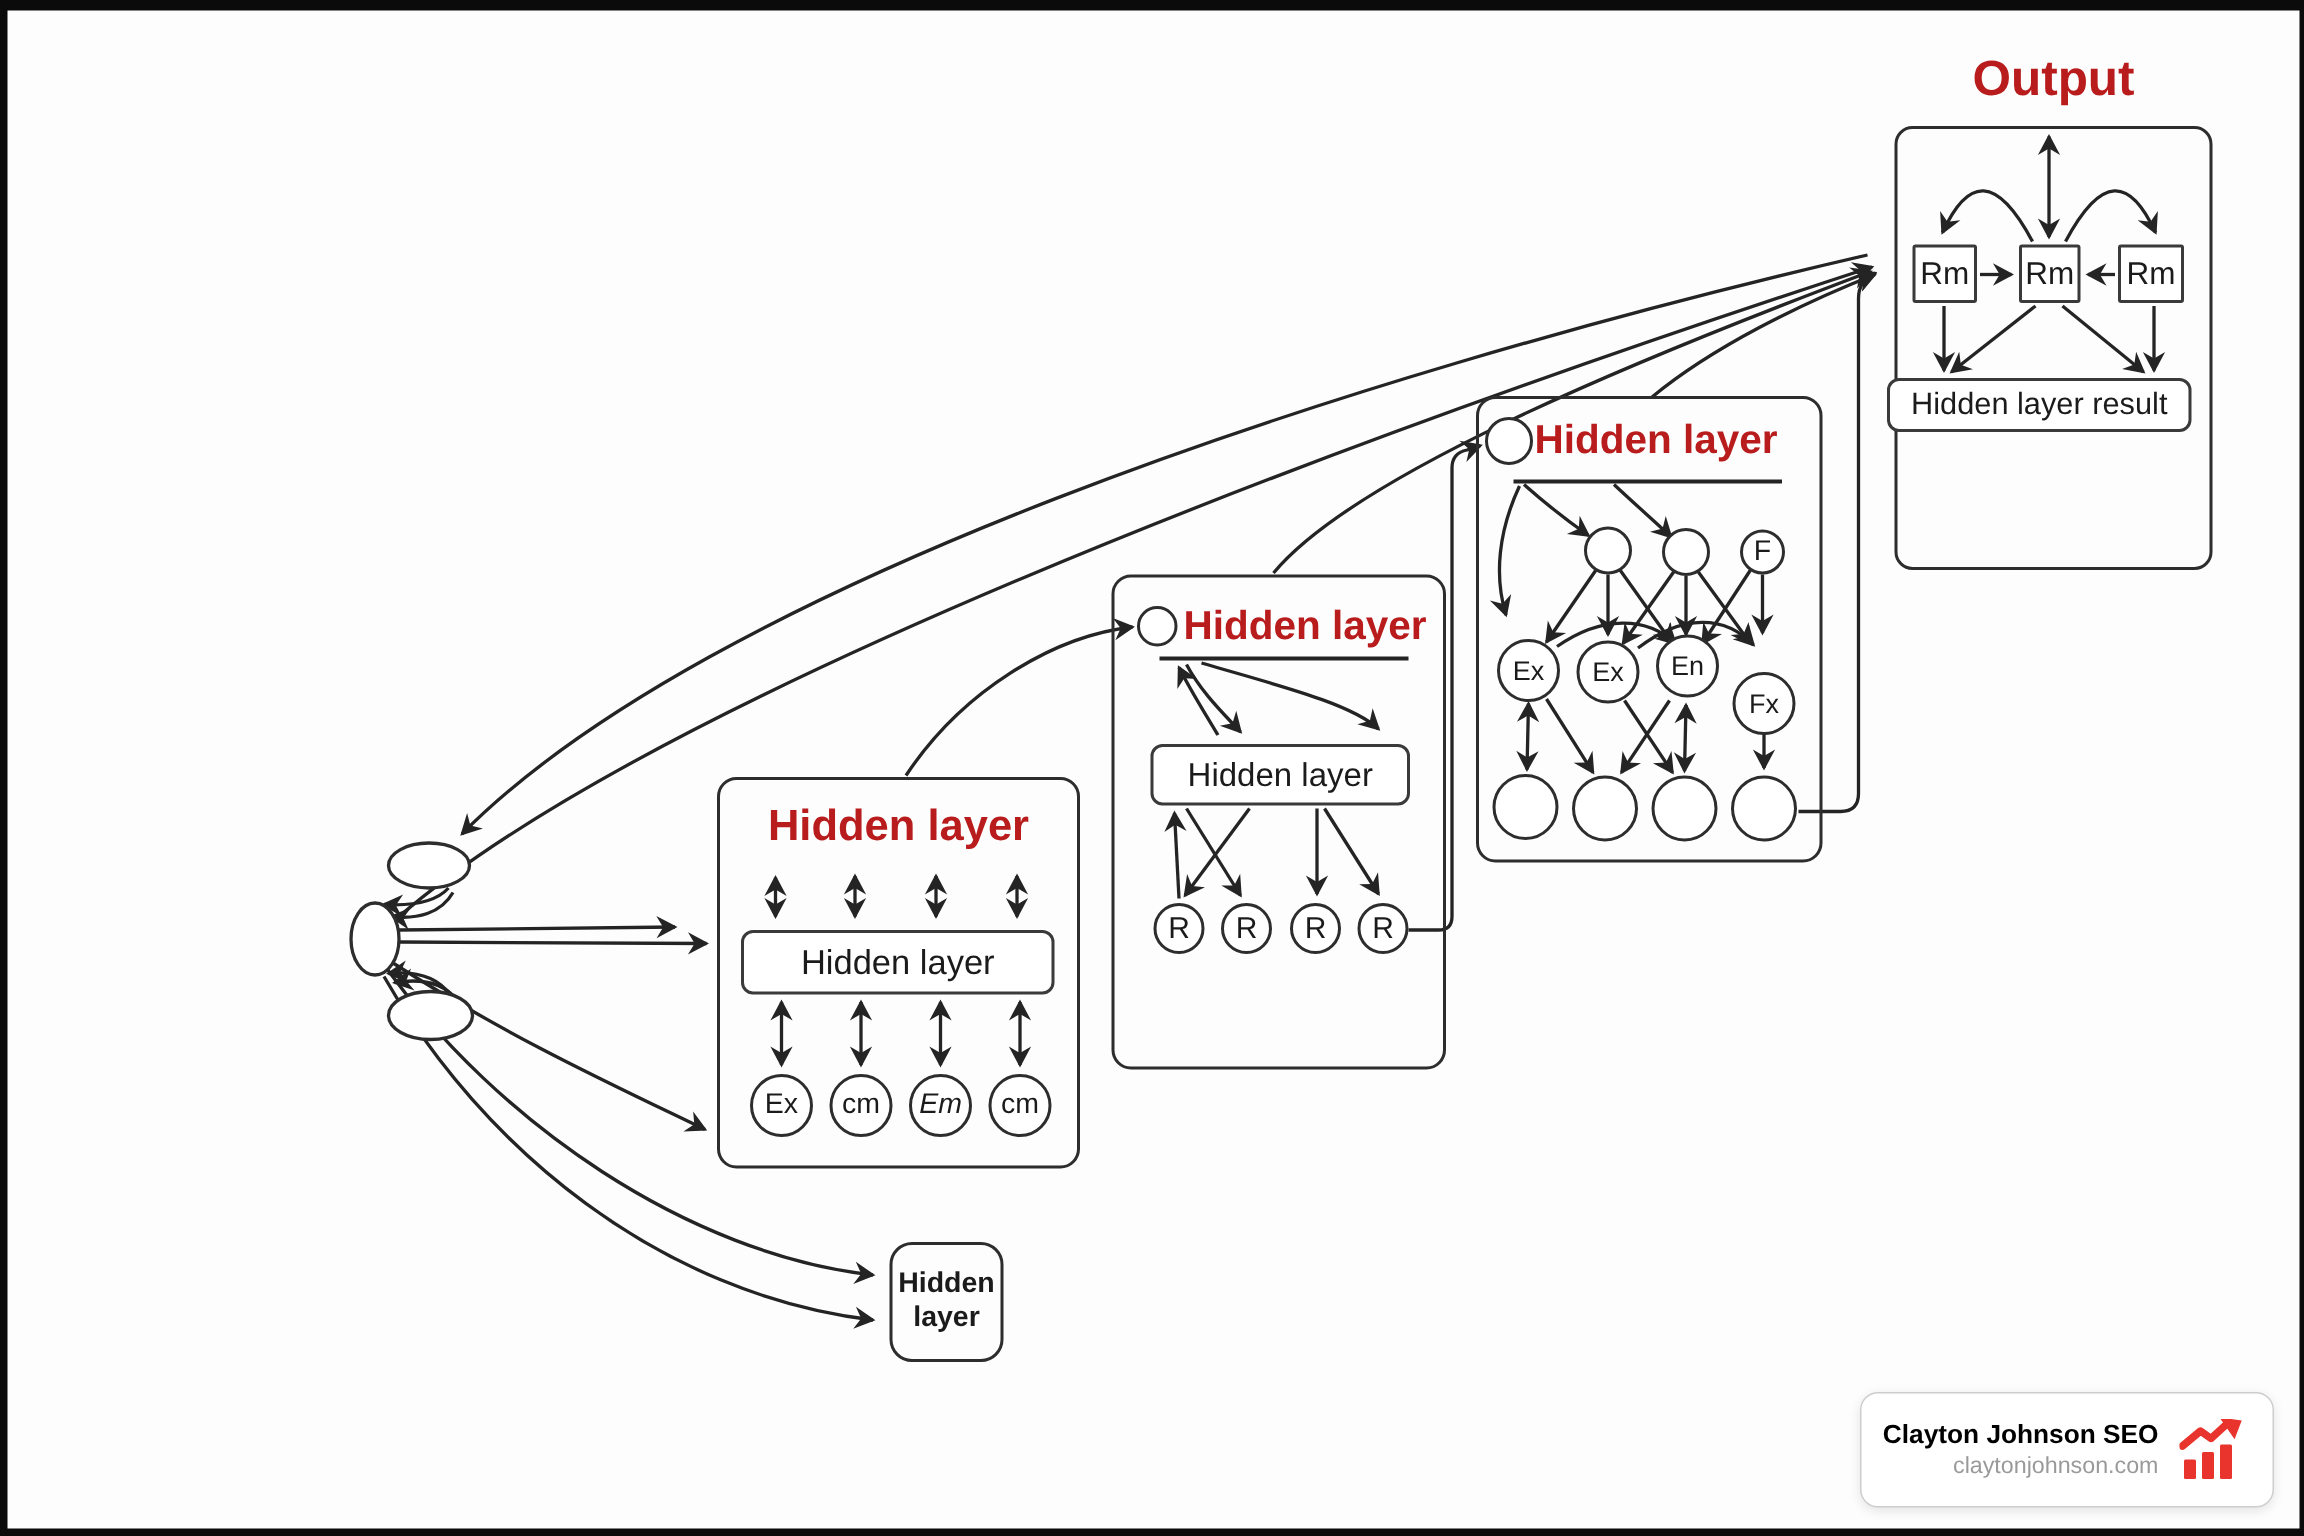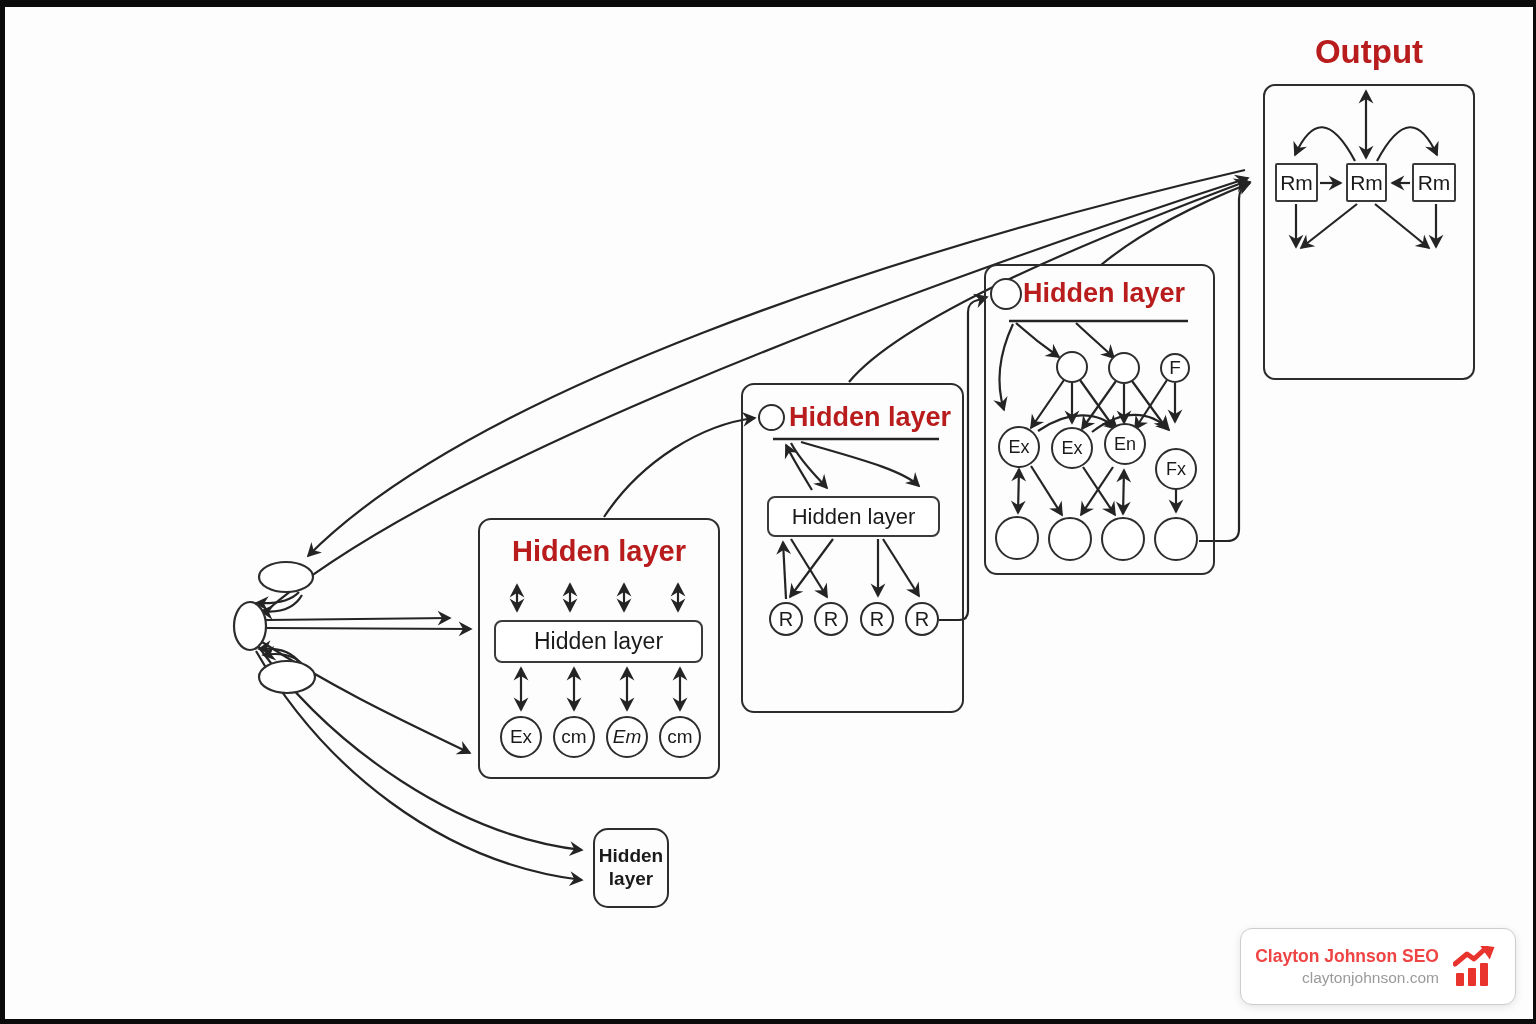--- a/index.html
+++ b/index.html
@@ -13,21 +13,21 @@
   .ibox{position:absolute;z-index:3;border:2px solid #3a3a3a;border-radius:8px;background:#fff;box-sizing:border-box;
         display:flex;align-items:center;justify-content:center;}
   .circ{position:absolute;z-index:3;border:2.2px solid #2d2d2d;border-radius:50%;background:#fff;box-sizing:border-box;
         display:flex;align-items:center;justify-content:center;font-weight:500;}
   .ttl{position:absolute;z-index:3;font-weight:700;color:#b91c1c;white-space:nowrap;}
   .ctr{display:flex;align-items:center;justify-content:center;text-align:center;}
   #watermark{position:absolute;z-index:4;background:#fff;border:1.5px solid #cdcdcd;border-radius:12px;
              box-shadow:0 2px 8px rgba(0,0,0,.10);display:flex;align-items:center;justify-content:flex-end;
              padding:0 18px 0 10px;box-sizing:border-box;gap:14px;}
   #watermark .wm-txt{text-align:right;line-height:1.3;}
-  #watermark .wm-name{font-size:17.5px;font-weight:700;color:#ef4444;}
+  #watermark .wm-name{font-size:17.5px;font-weight:700;color:#000000;}
   #watermark .wm-site{font-size:15.5px;color:#9a9a9a;}
 </style>
 </head>
 <body>
 
 <div id="stage">
 
   <div class="bar" style="left:0;top:0;width:1536px;height:7px;"></div>
   <div class="bar" style="left:0;top:1019px;width:1536px;height:5px;"></div>
   <div class="bar" style="left:0;top:0;width:5px;height:1024px;"></div>
@@ -167,20 +167,23 @@
   <div class="obox" style="left:1263px;top:84px;width:212px;height:296px;border-radius:12px;"></div>
   <div class="ibox" style="left:1275px;top:163px;width:43px;height:39px;border-radius:2px;">
     <span style="font-size:21px;font-weight:500;">Rm</span>
   </div>
   <div class="ibox" style="left:1346px;top:163px;width:41px;height:39px;border-radius:2px;">
     <span style="font-size:21px;font-weight:500;">Rm</span>
   </div>
   <div class="ibox" style="left:1412px;top:163px;width:44px;height:39px;border-radius:2px;">
     <span style="font-size:21px;font-weight:500;">Rm</span>
   </div>
+  <div class="ibox" style="left:1258px;top:252px;width:203px;height:36px;">
+    <span style="font-size:20.5px;font-weight:500;white-space:nowrap;">Hidden layer result</span>
+  </div>
 
   <div id="watermark" style="left:1240px;top:928px;width:276px;height:77px;">
     <div class="wm-txt">
       <div class="wm-name">Clayton Johnson SEO</div>
       <div class="wm-site">claytonjohnson.com</div>
     </div>
     <svg width="44" height="42" viewBox="0 0 44 42">
       <g fill="#e8342c">
         <rect x="3" y="27" width="8" height="13" rx="1"></rect>
         <rect x="15" y="22" width="8" height="18" rx="1"></rect>

